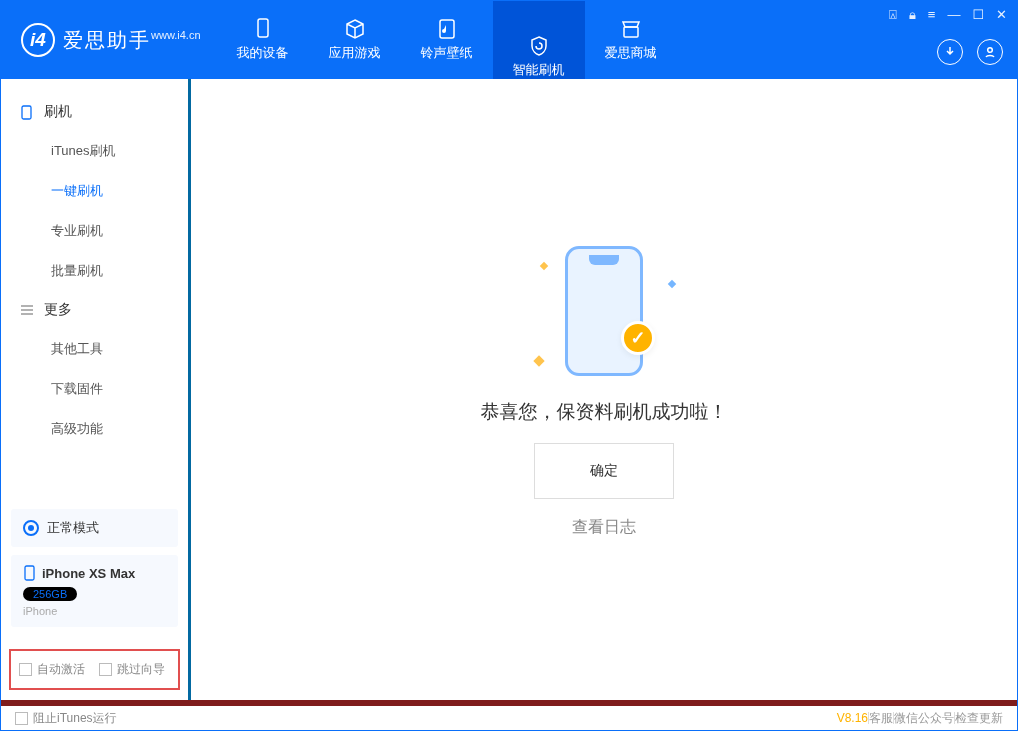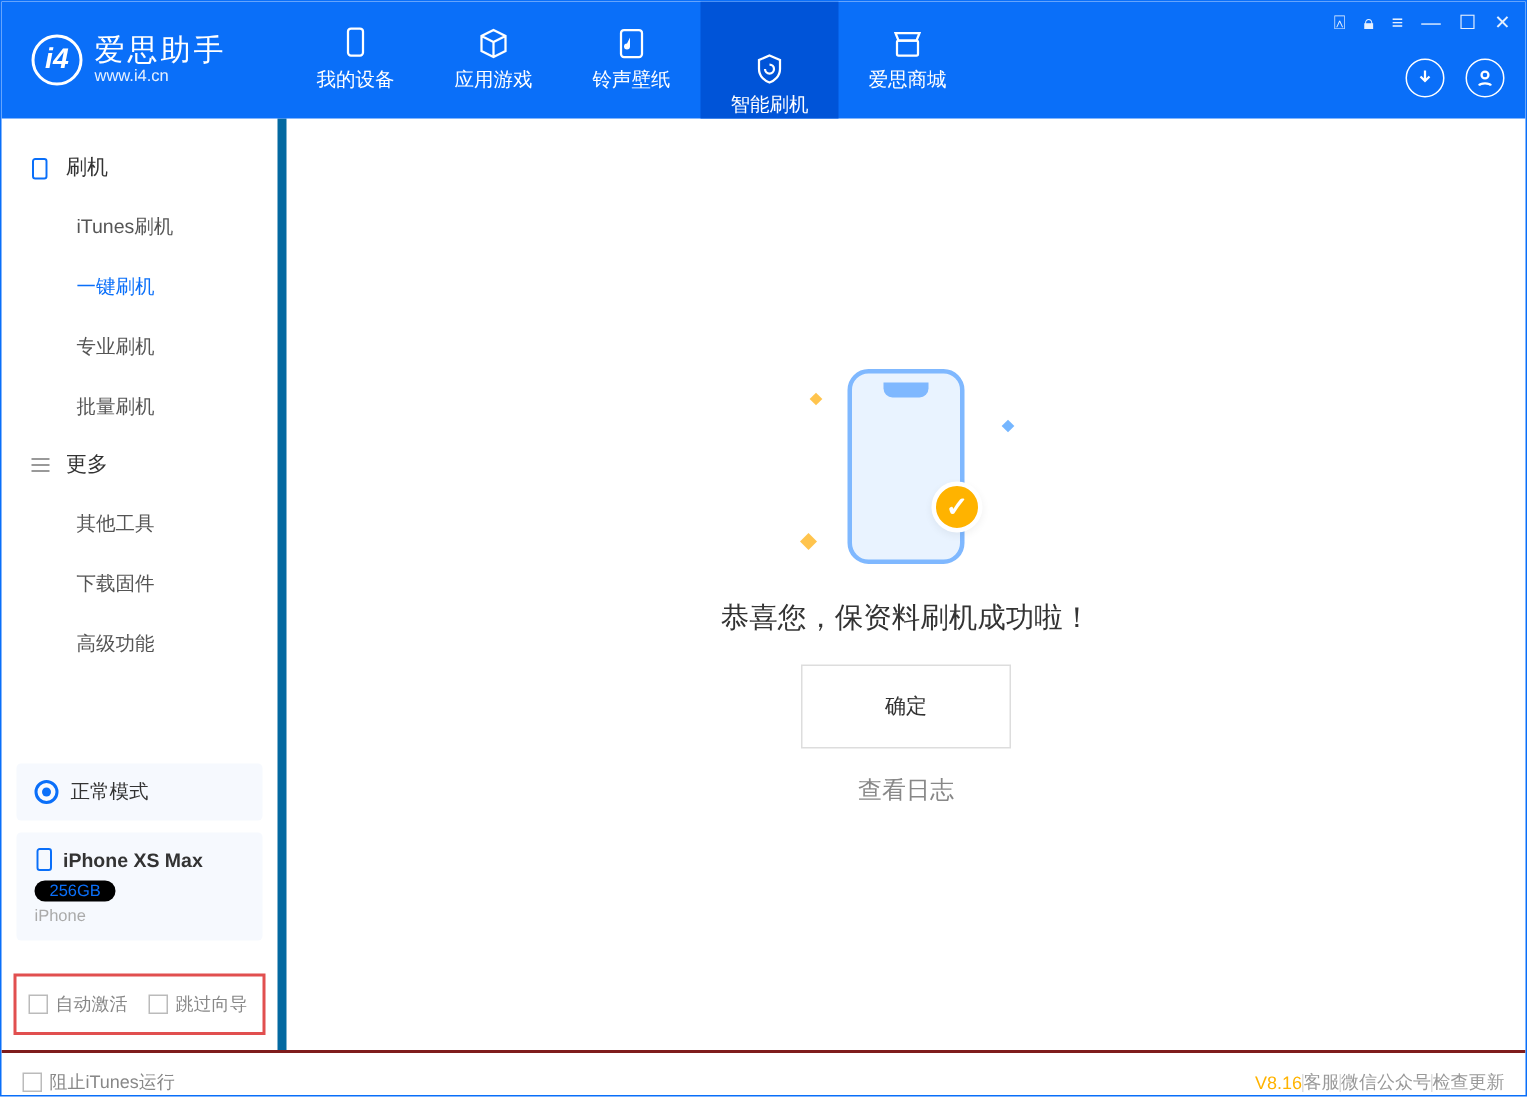--- a/index.html
+++ b/index.html
@@ -1,37 +1,37 @@
 <!DOCTYPE html>
 <html><head>
 <meta charset="utf-8">
 <style>
 * { margin: 0; padding: 0; box-sizing: border-box; font-family: "Microsoft YaHei", sans-serif; }
 body { width: 1018px; height: 731px; background: #fff; border: 1px solid #0a6ff9; overflow: hidden; }
 
 .titlebar { height: 78px; background: #0a6ff9; display: flex; align-items: stretch; color: #fff; position: relative; }
 .logo-block { display: flex; align-items: center; padding: 0 16px 0 20px; min-width: 190px; }
 .logo-circle { width: 34px; height: 34px; border: 2px solid #fff; border-radius: 50%; display: flex; align-items: center; justify-content: center; font-weight: bold; font-size: 19px; margin-right: 8px; font-style: italic; }
-.logo-text { display: flex; flex-direction: column; line-height: 1.1; }
+.logo-text { display: flex; flex-direction: row; line-height: 1.1; }
 .logo-cn { font-size: 20px; font-weight: 500; letter-spacing: 2px; }
 .logo-url { font-size: 11px; opacity: .9; }
 
 .nav { display: flex; }
 .nav-item { width: 92px; display: flex; flex-direction: column; align-items: center; justify-content: center; gap: 4px; font-size: 13px; cursor: pointer; }
 .nav-item.active { background: #0054d8; justify-content: flex-end; }
 .nav-icon { width: 22px; height: 22px; display: flex; align-items: center; justify-content: center; }
 .nav-icon svg { stroke: #fff; fill: none; stroke-width: 1.5; }
 
 .win-tools-top { position: absolute; top: 6px; right: 10px; display: flex; gap: 12px; font-size: 13px; }
 .win-tools-top span { cursor: pointer; opacity: .9; }
 .win-tools-bottom { position: absolute; bottom: 14px; right: 14px; display: flex; gap: 14px; align-items: center; }
 .circle-btn { width: 26px; height: 26px; border: 1.5px solid #fff; border-radius: 50%; display: flex; align-items: center; justify-content: center; cursor: pointer; }
 
 .body-wrap { display: flex; height: calc(100% - 78px - 30px); }
-.sidebar { width: 190px; border-right: 6px solid #0369a1; padding-top: 14px; display: flex; flex-direction: column; }
+.sidebar { width: 190px; border-right: 3px solid #0369a1; padding-top: 14px; display: flex; flex-direction: column; }
 .side-section-title { display: flex; align-items: center; gap: 10px; padding: 10px 18px; font-size: 14px; color: #333; }
 .side-section-title .sicon { width: 15px; height: 15px; display: flex; align-items: center; justify-content: center; }
 .side-item { padding: 11px 18px 11px 50px; font-size: 13px; color: #555; cursor: pointer; }
 .side-item.active { color: #0a6ff9; }
 
 .side-bottom { margin-top: auto; padding: 10px; }
 .status-card, .device-card { background: #f6f9fe; border-radius: 3px; padding: 10px 12px; margin-bottom: 8px; font-size: 13px; color: #333; }
 .status-card { display: flex; align-items: center; gap: 8px; }
 .status-dot { width: 16px; height: 16px; border: 2px solid #0a6ff9; border-radius: 50%; position: relative; }
 .status-dot::after { content: ""; position: absolute; width: 6px; height: 6px; background: #0a6ff9; border-radius: 50%; top: 3px; left: 3px; }
@@ -51,21 +51,21 @@
 .check-badge { position: absolute; right: 14px; bottom: 26px; width: 34px; height: 34px; background: #ffb300; border-radius: 50%; display: flex; align-items: center; justify-content: center; color: #fff; font-size: 18px; font-weight: bold; border: 3px solid #fff; box-shadow: 0 2px 6px rgba(0,0,0,.06); }
 .sparkle { position: absolute; width: 6px; height: 6px; background: #ffc44d; transform: rotate(45deg); }
 .sparkle.a { top: 22px; left: 2px; }
 .sparkle.b { top: 40px; right: -6px; background: #75b6ff; }
 .sparkle.c { bottom: 16px; left: -4px; width: 8px; height: 8px; }
 
 .success-text { font-size: 19px; color: #333; }
 .ok-btn { width: 140px; height: 56px; border: 1px solid #ddd; background: #fff; font-size: 14px; color: #333; cursor: pointer; }
 .log-link { font-size: 16px; color: #888; cursor: pointer; }
 
-.footer { height: 30px; border-top: 2px solid #7f1d1d; display: flex; align-items: flex-end; padding: 0 14px; font-size: 12px; color: #999; }
+.footer { height: 30px; border-top: 6px solid #7f1d1d; display: flex; align-items: center; padding: 0 14px; font-size: 12px; color: #999; }
 .footer-left { display: flex; align-items: center; gap: 6px; }
 .footer-right { margin-left: auto; display: flex; align-items: center; gap: 0; }
 .footer-right .divider { width: 1px; height: 12px; background: #ddd; }
 .ver { color: #ffb300; }
 </style>
 </head>
 <body>
 
 <div class="titlebar">
   <div class="logo-block">

